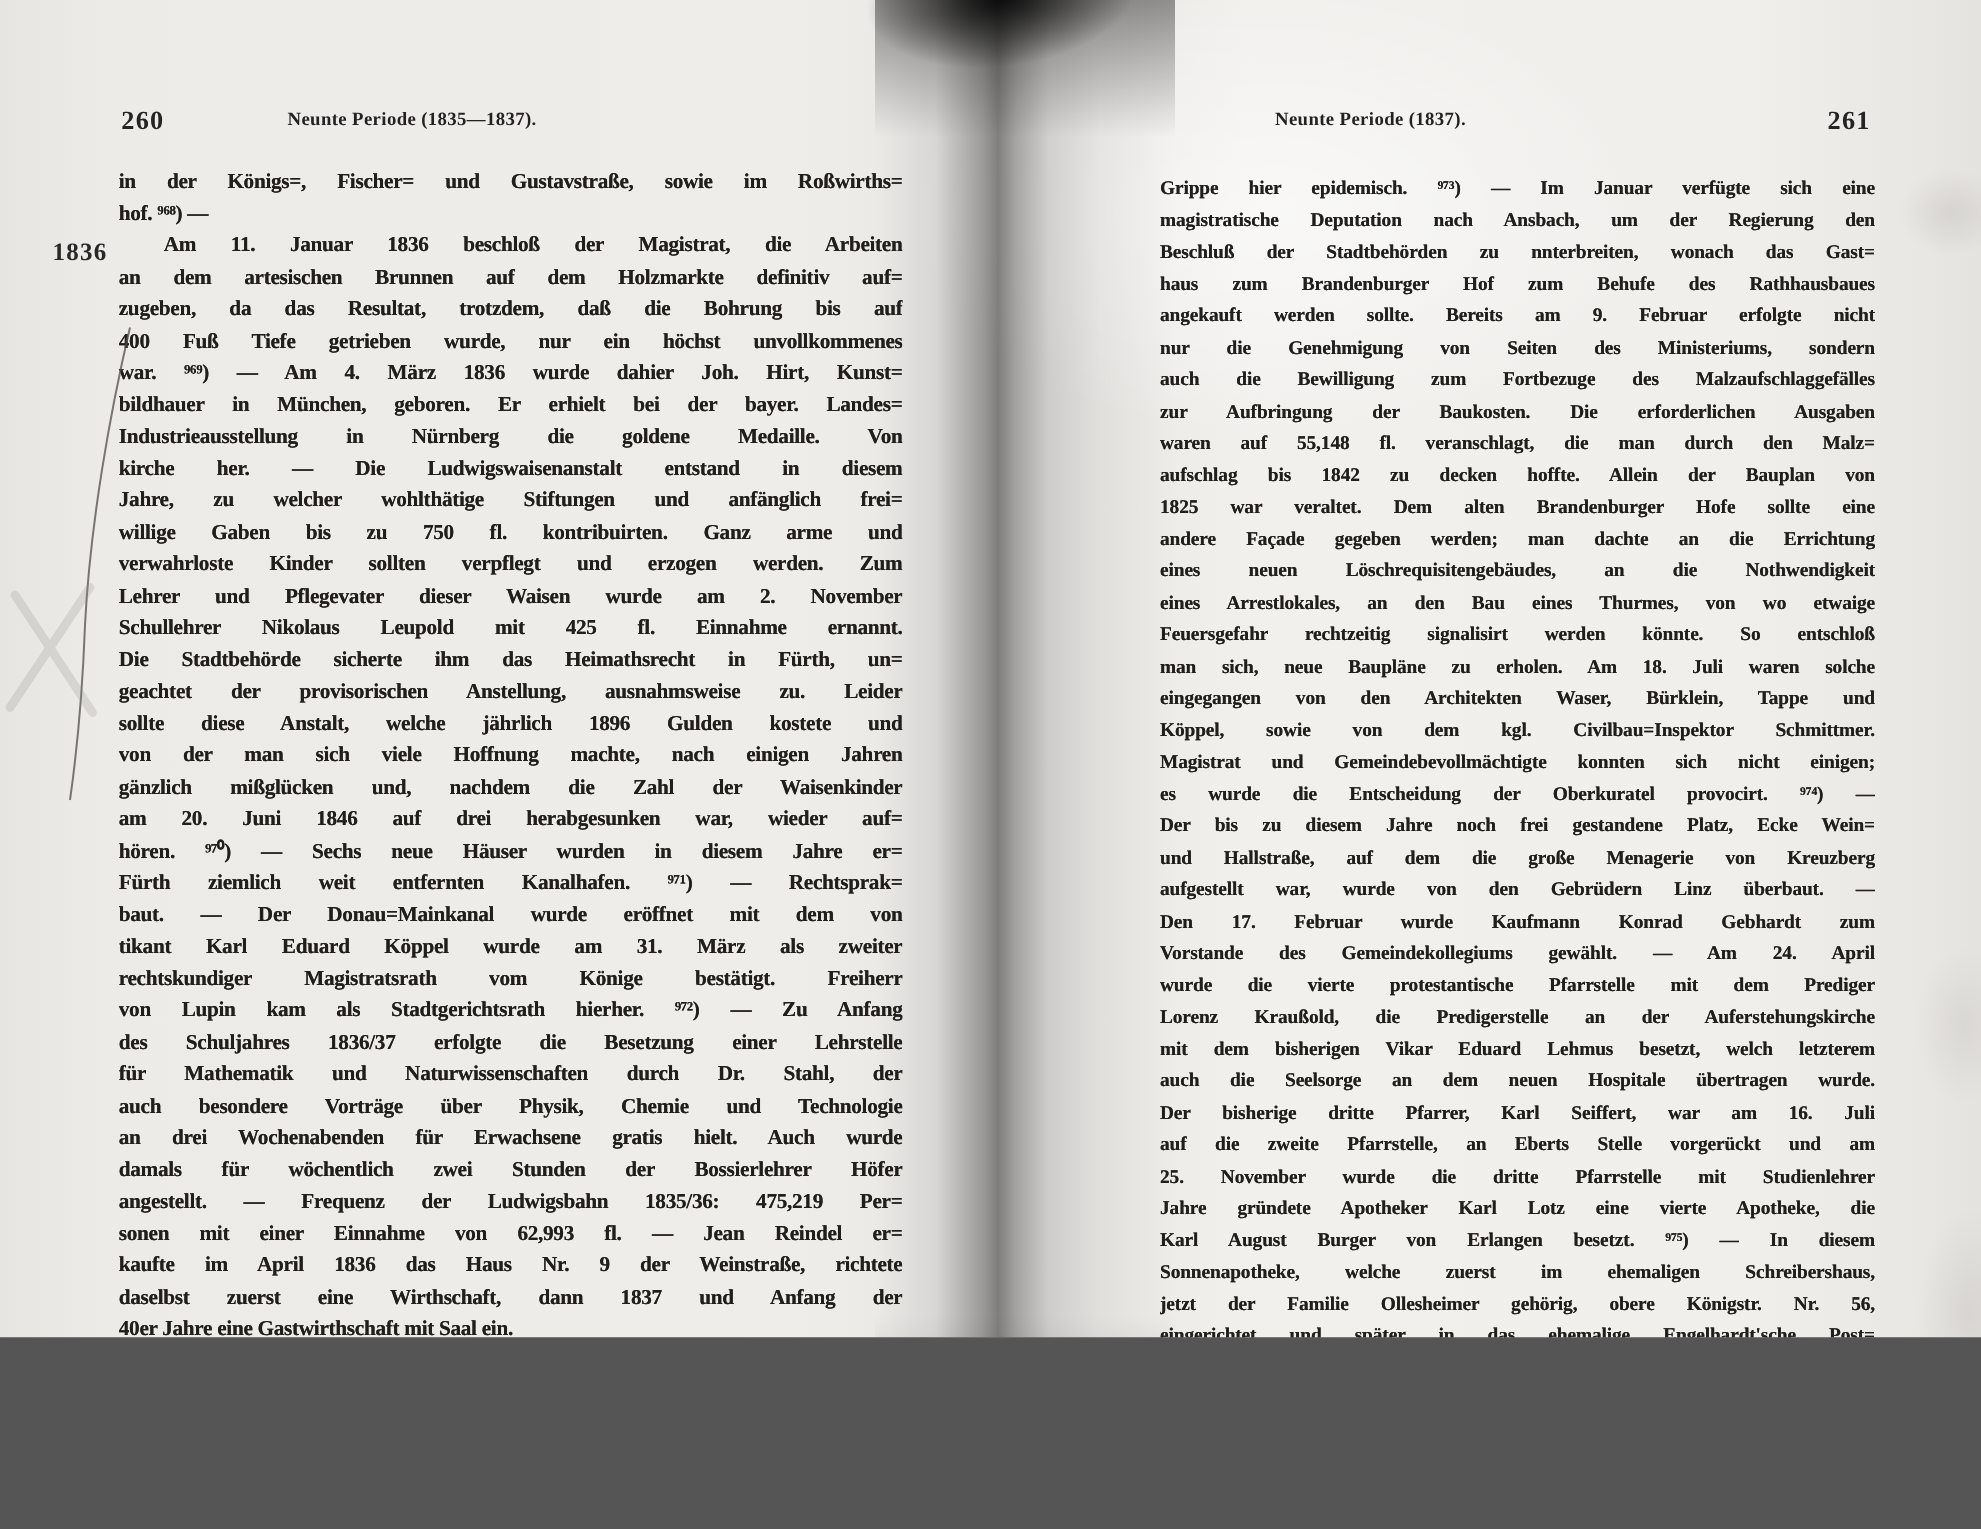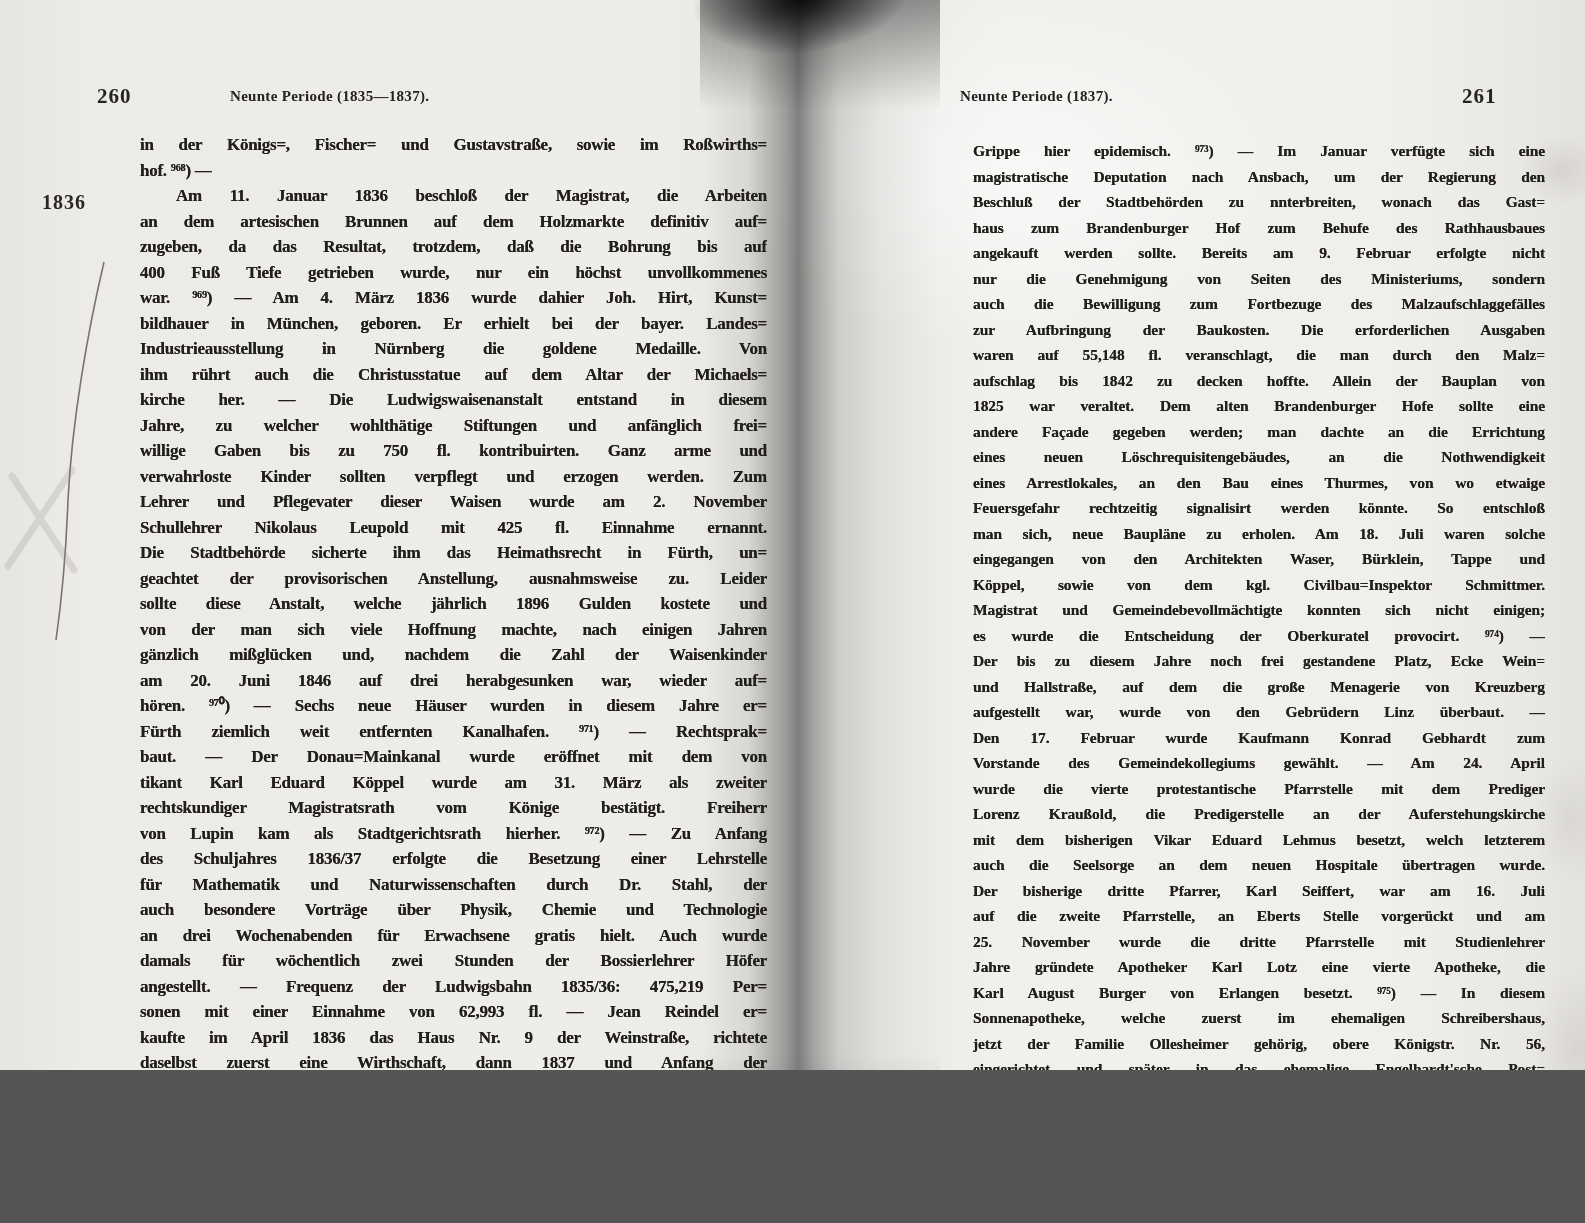--- a/index.html
+++ b/index.html
@@ -34,21 +34,21 @@
     position:absolute;left:1490px;top:0;width:95px;height:1223px;
     background:
       radial-gradient(ellipse 60px 50px at 75% 170px, rgba(125,122,118,0.16), rgba(125,122,118,0) 70%),
       radial-gradient(ellipse 55px 90px at 85% 820px, rgba(125,122,118,0.12), rgba(125,122,118,0) 70%),
       radial-gradient(ellipse 60px 120px at 90% 1050px, rgba(125,122,118,0.14), rgba(125,122,118,0) 70%);
   }
 
   .pagenum{position:absolute;font-size:21px;font-weight:700;letter-spacing:1px;color:#262422;}
   .running-title{position:absolute;font-size:15px;font-weight:700;letter-spacing:0.3px;text-align:left;color:#242220;}
 
-  .text-block{position:absolute;margin-left:45px;}
+  .text-block{position:absolute;}
   .tline{
     height:25.5px;line-height:25.5px;
     overflow:hidden;
     text-align:justify;text-align-last:justify;
     font-weight:700;
     text-shadow:0 0 0.5px rgba(32,30,27,0.85);
   }
   .tline.last{text-align-last:left;}
   .tline.ind1{text-indent:36px;}
   .tline.ind2{text-indent:48px;}
@@ -78,21 +78,20 @@
     <div class="text-block block-left">
         <div class="tline">in der Königs=, Fischer= und Gustavstraße, sowie im Roßwirths=</div>
         <div class="tline last">hof. ⁹⁶⁸) —</div>
         <div class="tline ind1">Am 11. Januar 1836 beschloß der Magistrat, die Arbeiten</div>
         <div class="tline">an dem artesischen Brunnen auf dem Holzmarkte definitiv auf=</div>
         <div class="tline">zugeben, da das Resultat, trotzdem, daß die Bohrung bis auf</div>
         <div class="tline">400 Fuß Tiefe getrieben wurde, nur ein höchst unvollkommenes</div>
         <div class="tline">war. ⁹⁶⁹) — Am 4. März 1836 wurde dahier Joh. Hirt, Kunst=</div>
         <div class="tline">bildhauer in München, geboren. Er erhielt bei der bayer. Landes=</div>
         <div class="tline">Industrieausstellung in Nürnberg die goldene Medaille. Von</div>
-        <div class="tline">ihm rührt auch die Christusstatue auf dem Altar der Michaels=</div>
         <div class="tline">kirche her. — Die Ludwigswaisenanstalt entstand in diesem</div>
         <div class="tline">Jahre, zu welcher wohlthätige Stiftungen und anfänglich frei=</div>
         <div class="tline">willige Gaben bis zu 750 fl. kontribuirten. Ganz arme und</div>
         <div class="tline">verwahrloste Kinder sollten verpflegt und erzogen werden. Zum</div>
         <div class="tline">Lehrer und Pflegevater dieser Waisen wurde am 2. November</div>
         <div class="tline">Schullehrer Nikolaus Leupold mit 425 fl. Einnahme ernannt.</div>
         <div class="tline">Die Stadtbehörde sicherte ihm das Heimathsrecht in Fürth, un=</div>
         <div class="tline">geachtet der provisorischen Anstellung, ausnahmsweise zu. Leider</div>
         <div class="tline">sollte diese Anstalt, welche jährlich 1896 Gulden kostete und</div>
         <div class="tline">von der man sich viele Hoffnung machte, nach einigen Jahren</div>
@@ -112,21 +111,21 @@
         <div class="tline">angestellt. — Frequenz der Ludwigsbahn 1835/36: 475,219 Per=</div>
         <div class="tline">sonen mit einer Einnahme von 62,993 fl. — Jean Reindel er=</div>
         <div class="tline">kaufte im April 1836 das Haus Nr. 9 der Weinstraße, richtete</div>
         <div class="tline">daselbst zuerst eine Wirthschaft, dann 1837 und Anfang der</div>
         <div class="tline last">40er Jahre eine Gastwirthschaft mit Saal ein.</div>
         <div class="tline ind2">Im Januar und Februar des Jahres 1837 herrschte die</div>
       </div>
   </div>
 
   <div>
-    <div class="running-title" style="left:960px;top:88px;width:300px;">Neunte Periode (1837).</div>
+    <div class="running-title" style="left:1020px;top:88px;width:300px;">Neunte Periode (1837).</div>
     <div class="pagenum" style="left:1462px;top:84px;">261</div>
 
     <div class="text-block block-right">
         <div class="tline">Grippe hier epidemisch. ⁹⁷³) — Im Januar verfügte sich eine</div>
         <div class="tline">magistratische Deputation nach Ansbach, um der Regierung den</div>
         <div class="tline">Beschluß der Stadtbehörden zu nnterbreiten, wonach das Gast=</div>
         <div class="tline">haus zum Brandenburger Hof zum Behufe des Rathhausbaues</div>
         <div class="tline">angekauft werden sollte. Bereits am 9. Februar erfolgte nicht</div>
         <div class="tline">nur die Genehmigung von Seiten des Ministeriums, sondern</div>
         <div class="tline">auch die Bewilligung zum Fortbezuge des Malzaufschlaggefälles</div>

